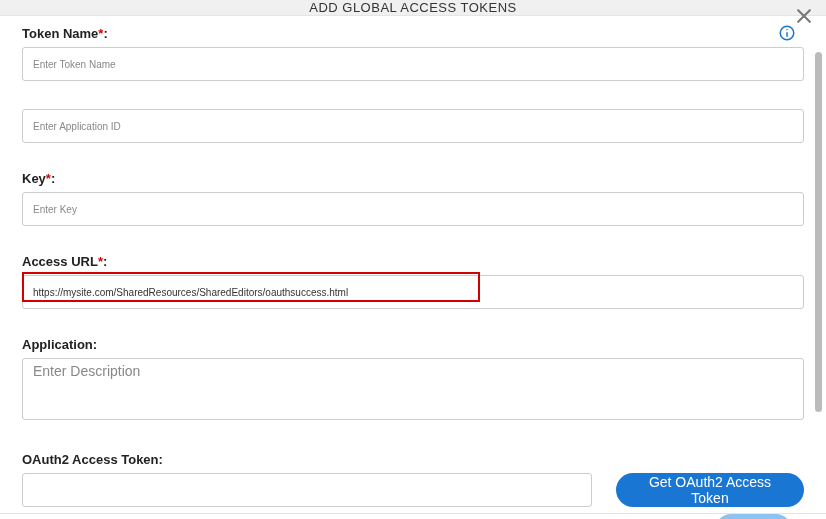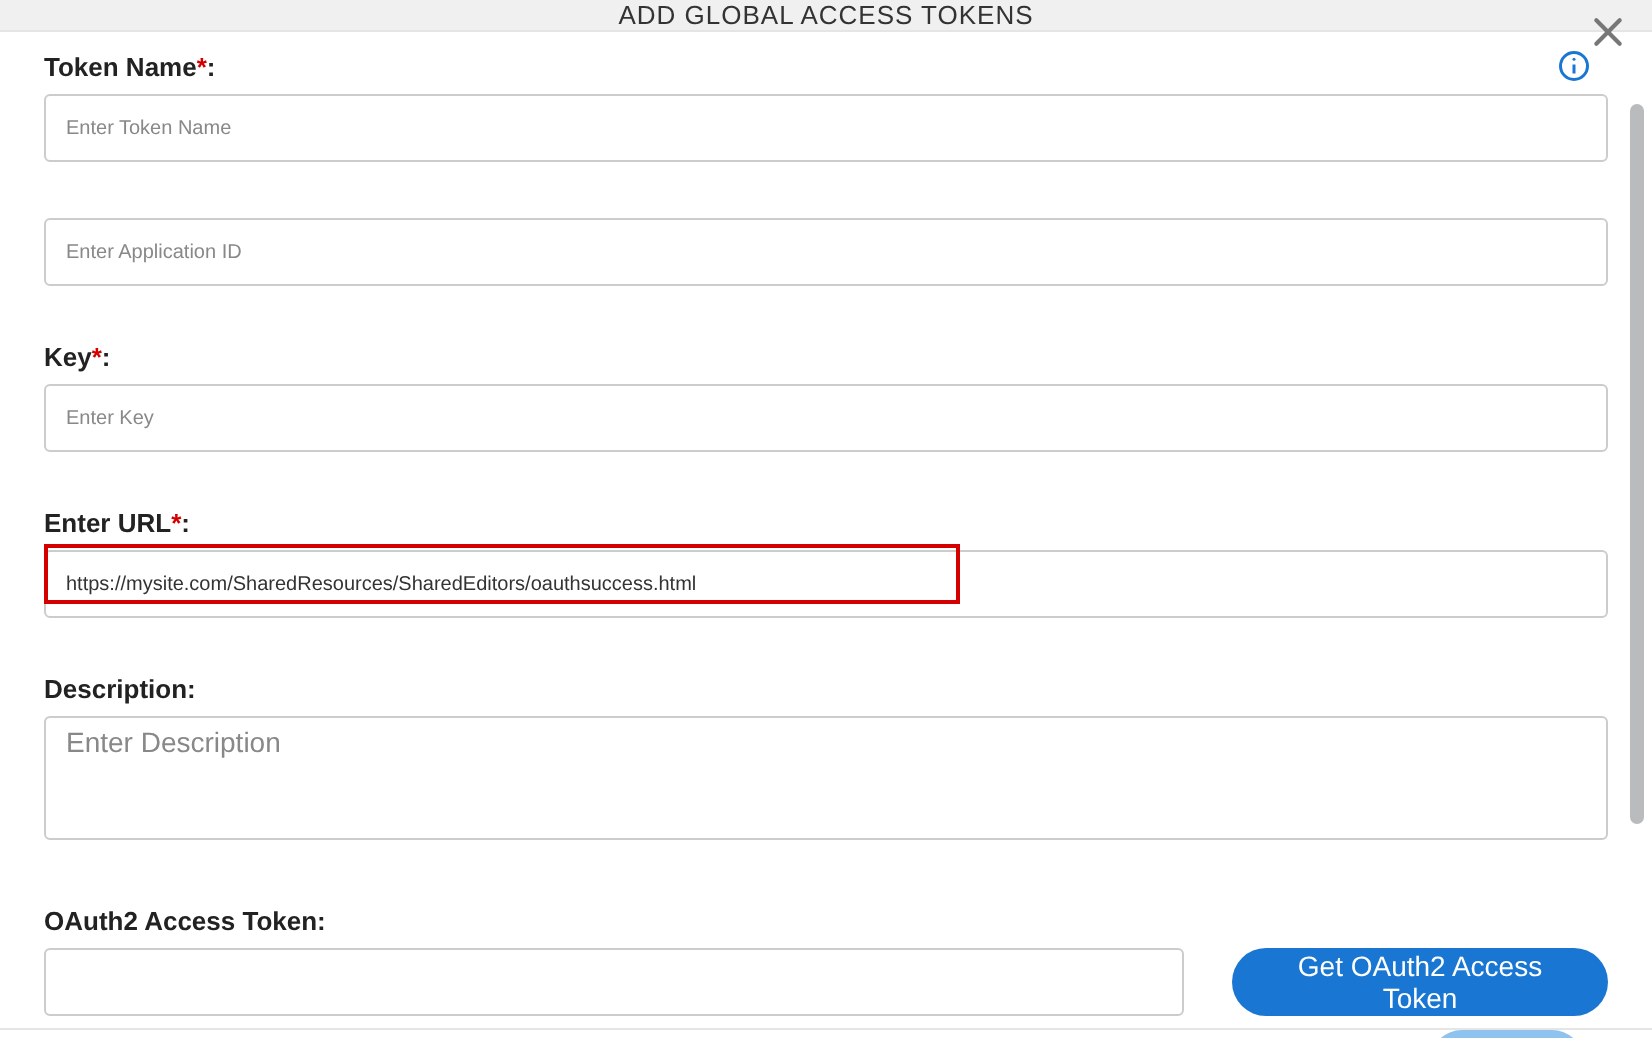--- a/index.html
+++ b/index.html
@@ -87,27 +87,27 @@
 
       <div class="field">
         <label class="field-label">
           <span>Key</span><span class="req">*</span><span>:</span>
         </label>
         <input class="text-input" type="text" placeholder="Enter Key" style="">
       </div>
 
       <div class="field" style="position:relative">
         <label class="field-label">
-          <span>Enter URL</span><span class="req">*</span><span>:</span>
+          <span>Access URL</span><span class="req">*</span><span>:</span>
         </label>
         <input class="text-input" type="text" value="https://mysite.com/SharedResources/SharedEditors/oauthsuccess.html" style="">
       </div>
 
       <div class="field">
-        <label class="field-label">Description:</label>
+        <label class="field-label">Application:</label>
         <textarea class="text-area" placeholder="Enter Description" style=""></textarea>
       </div>
 
       <div class="field" style="margin-bottom:6px">
         <label class="field-label">OAuth2 Access Token:</label>
         <div class="oauth-row">
           <input class="oauth-input" type="text" style="">
           <button class="btn btn-primary">Get OAuth2 Access Token</button>
         </div>
       </div>

